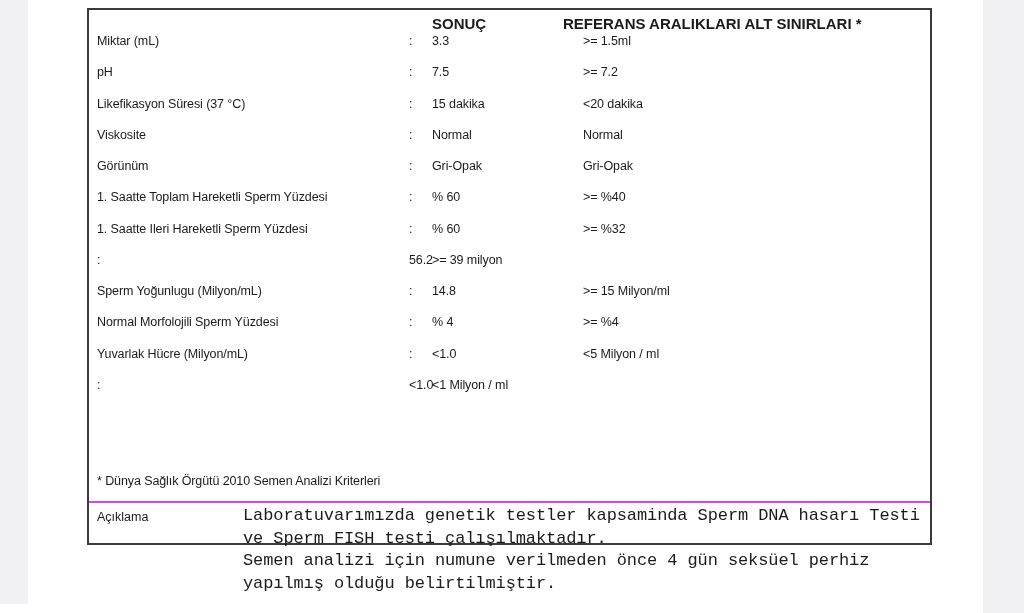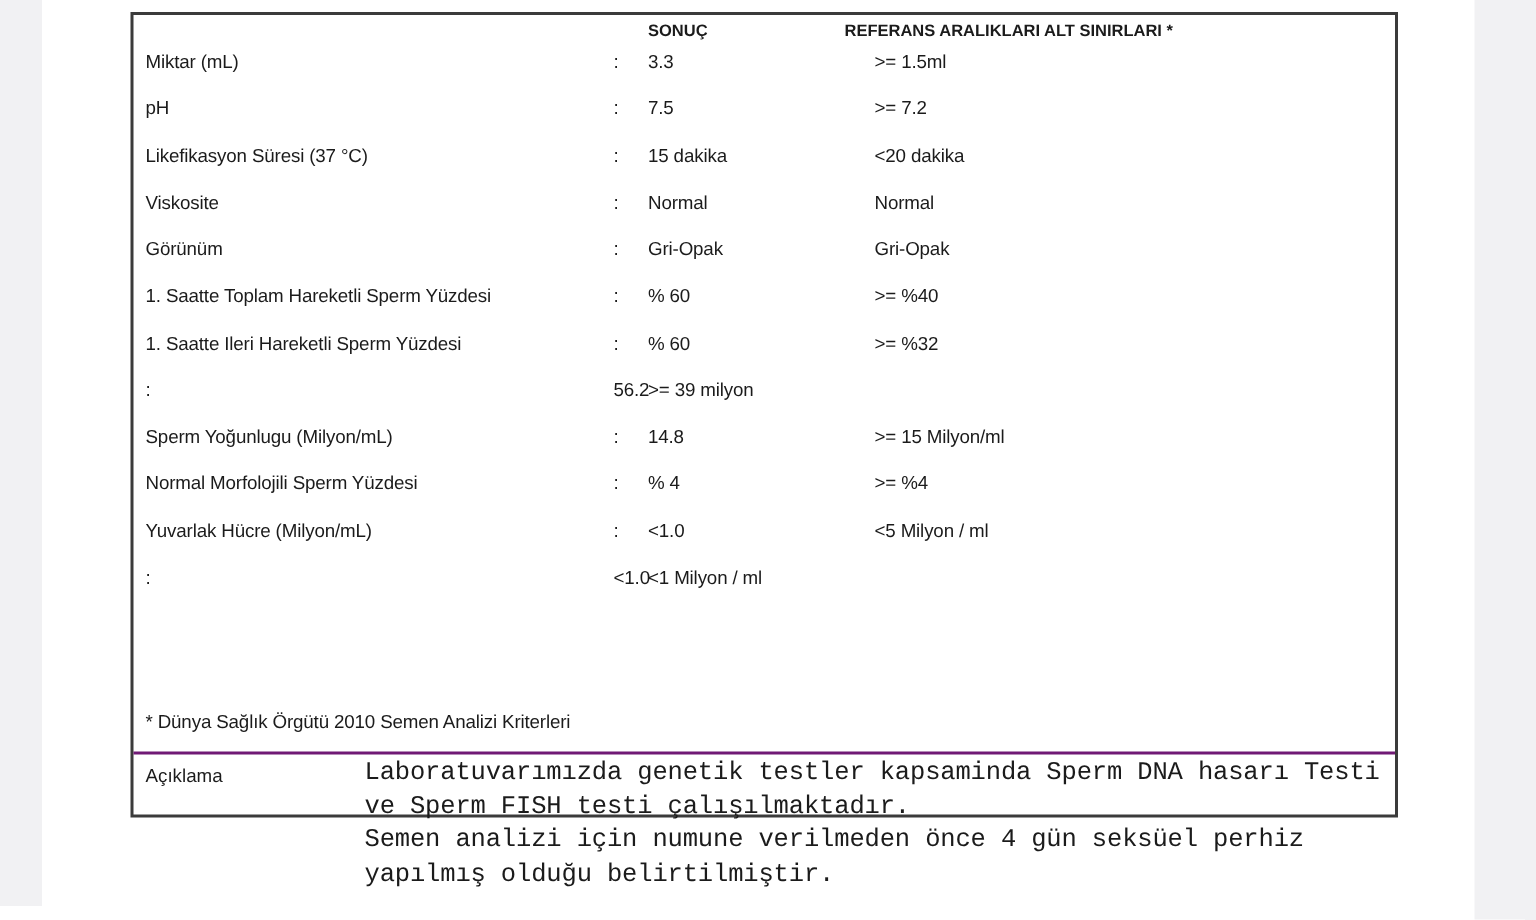--- a/index.html
+++ b/index.html
@@ -28,42 +28,42 @@
     border-bottom:2px solid #3b3b3b;
   }
   .report-title {
     font-size:15px; font-weight:bold; letter-spacing:-0.2px; line-height:17px;
   }
   .sample-line {
     font-size:12px; line-height:15px; margin-top:1px;
   }
   .report-content { position:relative; height:100%; }
   .col-headers {
-    position:relative; height:24px; font-weight:bold; font-size:11px;
+    position:relative; height:24px; font-weight:bold; font-size:15px;
   }
   .col-header-result   { position:absolute; left:343px; top:5px; }
   .col-header-reference{ position:absolute; left:474px; top:5px; }
   .rows-container { }
   .row {
     display:grid;
     grid-template-columns:312px 23px 151px 1fr;
     height:31.25px;
     padding-left:8px;
     font-size:12.5px;
     line-height:15px;
     align-items:start;
     letter-spacing:-0.1px;
   }
   .footnote {
     position:absolute; left:8px; top:464px;
     font-size:12.5px; letter-spacing:-0.1px;
   }
   .explanation-section {
     position:absolute; left:0; right:0; bottom:0; height:42px;
-    border-top:2px solid #701a75;
+    border-top:2px solid #d946ef;
   }
   .explanation-label {
     position:absolute; left:8px; top:7px; font-size:12.5px;
   }
   .explanation-lines {
     position:absolute; left:154px; top:2px; right:6px;
     font-size:17px; line-height:22.5px; letter-spacing:-0.1px;font-family:Liberation Mono, monospace;
   }
 </style>
 </head>

